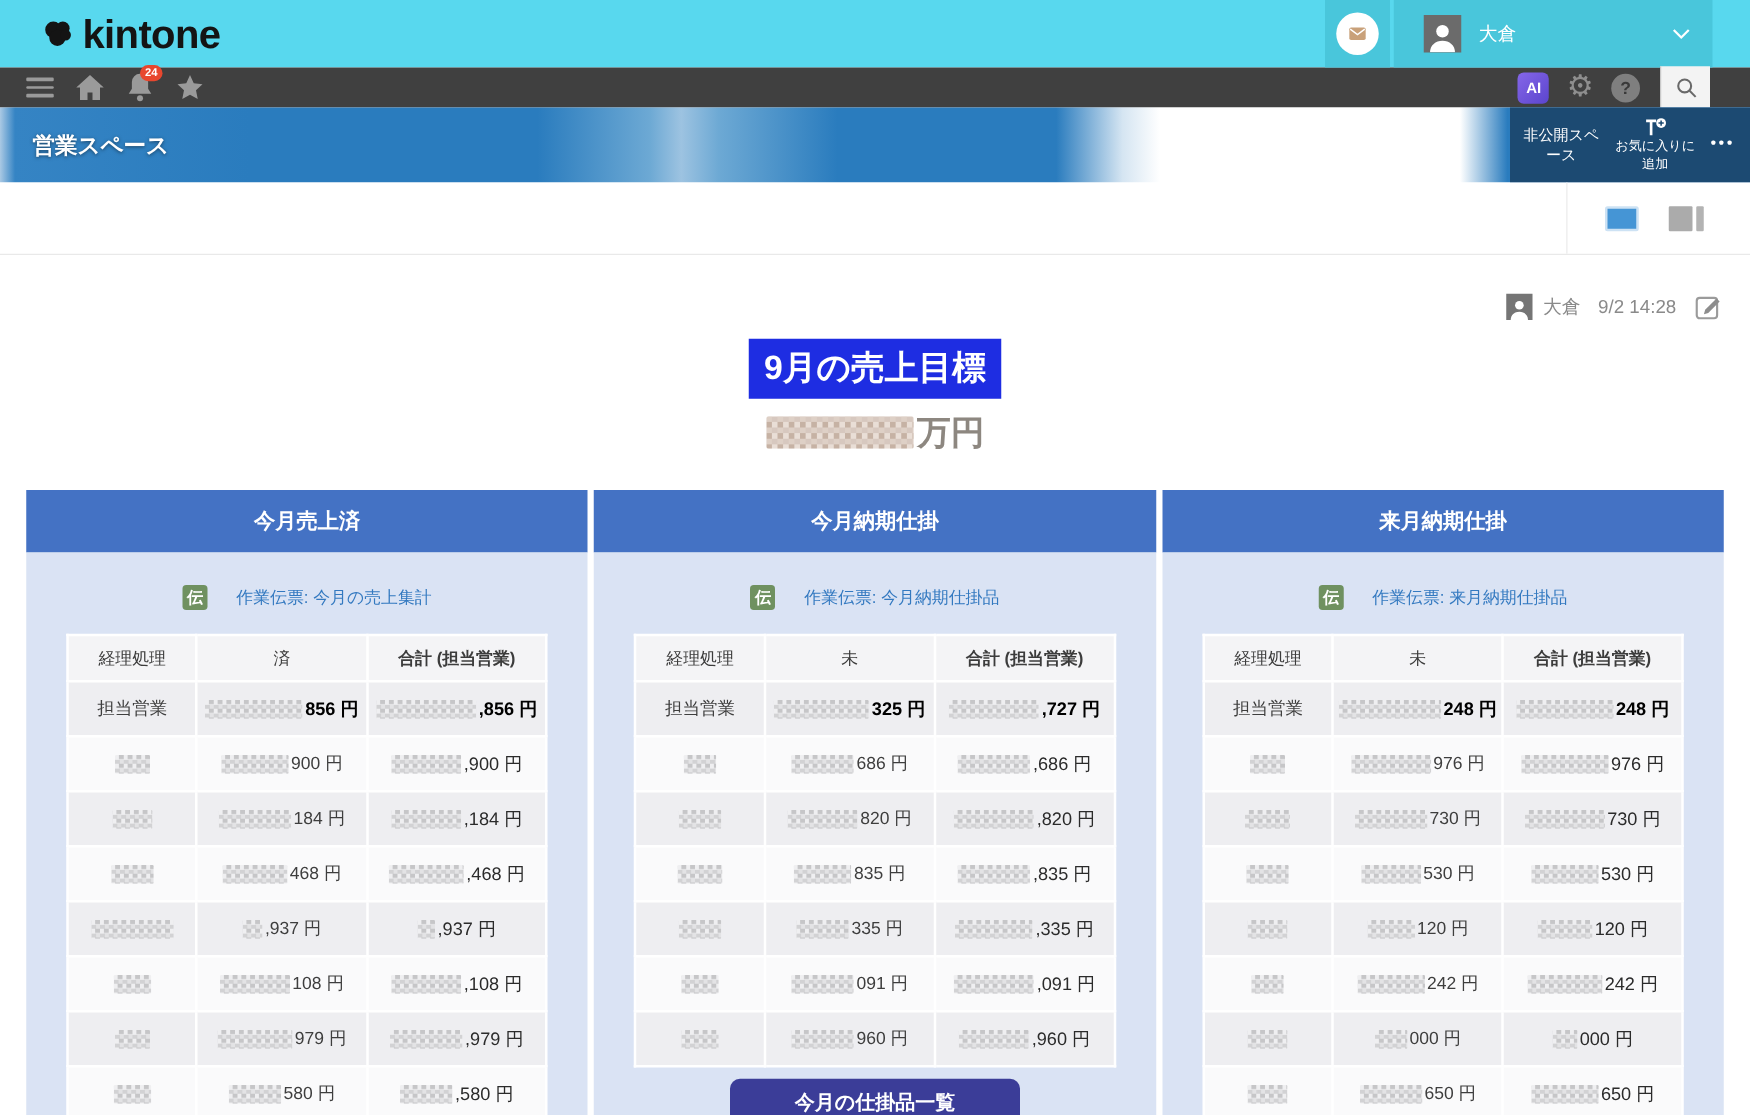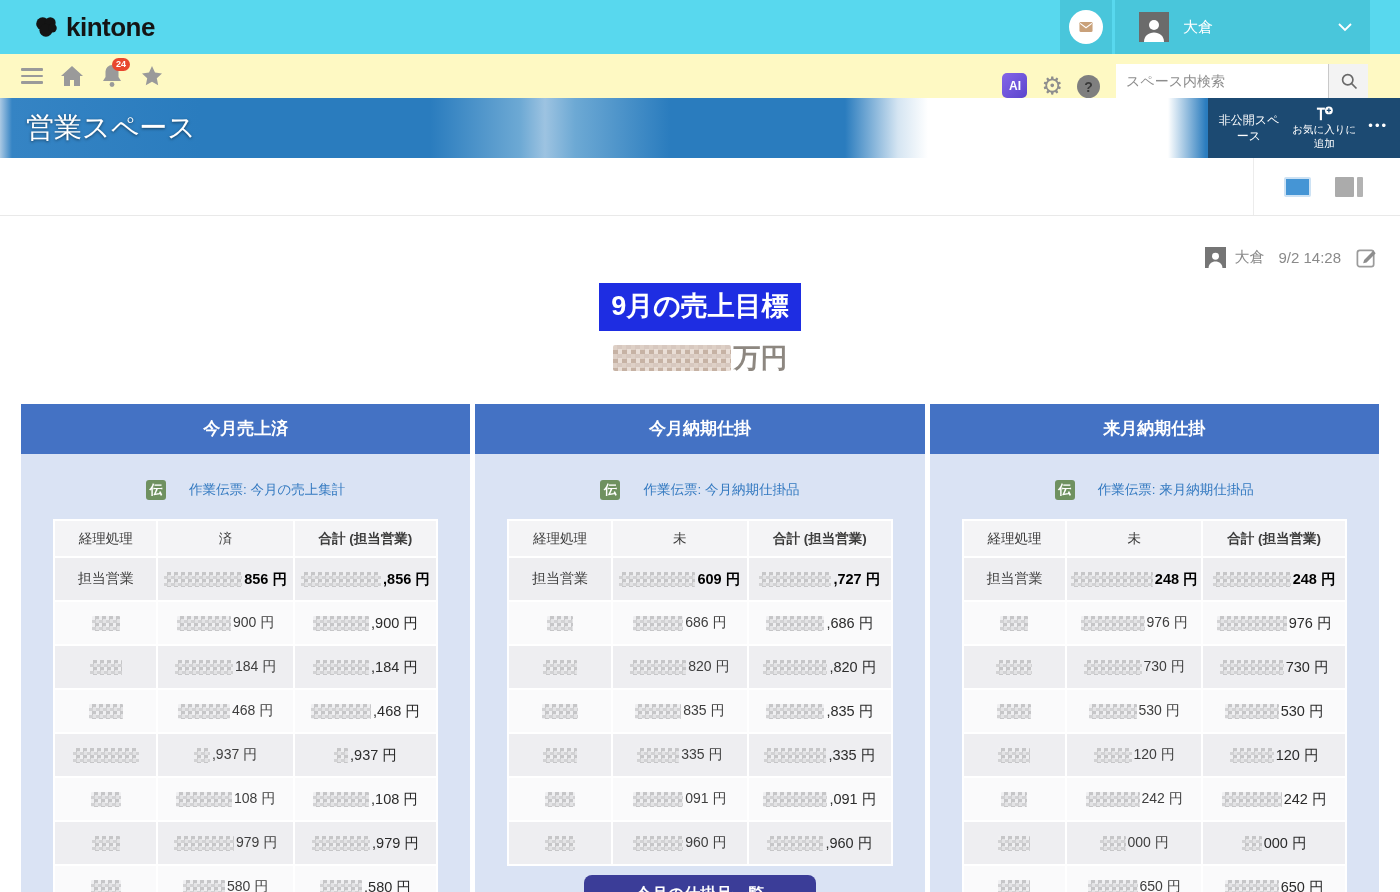--- a/index.html
+++ b/index.html
@@ -3,49 +3,49 @@
 <meta charset="utf-8">
 <style>
   * { margin:0; padding:0; box-sizing:border-box; }
   body { font-family:"Liberation Sans","DejaVu Sans",sans-serif; }
   .page { position:relative; width:1400px; height:892px; overflow:hidden; background:#fff; }
 
   
   .topbar { display:flex; align-items:center; height:54px; background:#58d8ee; }
   .logo { display:flex; align-items:center; gap:6px; margin-left:34px; cursor:pointer; }
   .logo-mark { width:26px; height:26px; }
-  .logo-text { font-size:26px; font-weight:bold; color:#141414; letter-spacing:-0.5px; }
+  .logo-text { font-size:32px; font-weight:bold; color:#141414; letter-spacing:-0.5px; }
   .topbar-spacer { flex:1; }
   .mail-btn { width:52px; height:54px; background:#49c6db; display:flex; align-items:center; justify-content:center; margin-right:3px; cursor:pointer; }
   .mail-circle { width:34px; height:34px; border-radius:50%; background:#fff; display:flex; align-items:center; justify-content:center; }
   .user-menu { width:255px; height:54px; background:#49c6db; display:flex; align-items:center; padding:0 18px 0 24px; cursor:pointer; }
   .avatar-sq { width:30px; height:30px; background:#6b6b6b; display:flex; align-items:flex-end; justify-content:center; overflow:hidden; }
   .avatar-sm { width:21px; height:21px; background:#757575; display:flex; align-items:flex-end; justify-content:center; overflow:hidden; }
   .user-name { color:#fff; font-size:15px; margin-left:14px; }
   .user-menu .chev { margin-left:auto; }
   .topbar-end { width:30px; height:54px; }
 
   
-  .toolbar { display:flex; align-items:flex-end; height:44px; background:#fef9c3; padding:0 0 0 12px; }
+  .toolbar { display:flex; align-items:center; height:32px; background:#404040; padding:0 0 0 12px; }
   .tb-icon { width:40px; height:44px; display:flex; align-items:center; justify-content:center; cursor:pointer; position:relative; }
   .burger { width:22px; }
   .burger div { height:2.5px; background:#9a9a9a; margin:4px 0; border-radius:1px; }
   .badge { position:absolute; top:4px; right:2px; min-width:18px; height:13px; padding:0 3px; background:#e8472e; border-radius:7px; color:#fff; font-size:9px; font-weight:bold; text-align:center; line-height:13px; }
   .ai-badge { margin-left:auto; width:25px; height:25px; border-radius:5px; background:linear-gradient(135deg,#8566e8,#5b45cd); color:#fff; font-size:12px; font-weight:bold; display:flex; align-items:center; justify-content:center; cursor:pointer; }
   .gear { font-size:24px; color:#8e8e8e; margin:0 6px 0 14px; cursor:pointer; line-height:1; }
   .help { width:23px; height:23px; border-radius:50%; background:#7f7f7f; color:#3a3a3a; font-weight:bold; font-size:14px; display:flex; align-items:center; justify-content:center; margin:0 8px; cursor:pointer; }
   .searchbox { display:flex; height:34px; margin:0 32px 0 8px; }
   .searchbox input { width:212px; height:34px; border:none; outline:none; padding:0 10px; font-size:14px; color:#444; }
   .searchbox input::placeholder { color:#8d8d8d; }
   .search-btn { width:40px; height:34px; background:#f3f3f3; border-left:1px solid #c9c9c9; display:flex; align-items:center; justify-content:center; cursor:pointer; }
 
   
   .banner { position:relative; height:60px;
     background:linear-gradient(90deg,#aac9e4 0px,#3584c4 12px,#2a7cbe 200px,#2a7cbe 430px,#6da9d4 520px,#9dc3e1 545px,#6da9d4 575px,#2a7cbe 670px,#2a7cbe 845px,#d5e5f2 898px,#ffffff 928px,#ffffff 1168px,#2a7cbe 1206px,#2a7cbe 1400px); }
-  .banner-title { position:absolute; left:26px; top:0; line-height:60px; color:#fff; font-size:28px; font-weight:normal; text-shadow:0 1px 3px rgba(0,0,0,.5); }
+  .banner-title { position:absolute; left:26px; top:0; line-height:60px; color:#fff; font-size:18px; font-weight:bold; text-shadow:0 1px 3px rgba(0,0,0,.5); }
   .banner-overlay { position:absolute; right:0; top:0; width:192px; height:60px; background:#1c4a72; display:flex; align-items:center; justify-content:space-between; padding:0 12px 0 10px; }
   .private-label { width:62px; font-size:12px; color:#fff; text-align:center; line-height:1.35; }
   .favorite-btn { width:72px; color:#fff; font-size:10.5px; text-align:center; line-height:1.3; cursor:pointer; }
   .favorite-btn svg { display:block; margin:0 auto 1px; }
   .more-btn { color:#fff; font-size:13px; letter-spacing:2px; cursor:pointer; padding-bottom:6px; }
 
   
   .substrip { position:relative; height:58px; border-bottom:1px solid #e9e9e9; background:#fff; }
   .view-tools { position:absolute; right:0; top:0; width:147px; height:100%; border-left:1px solid #ececec; display:flex; align-items:center; padding-left:30px; gap:24px; }
   .toggle-blue { width:27px; height:20px; background:#4595d5; border:2px solid #cde2f4; border-radius:2px; cursor:pointer; }
@@ -150,21 +150,20 @@
     </div>
     <div class="tb-icon">
       <svg width="24" height="23" viewBox="0 0 24 23">
           <path d="M12 1l3 6.6 7 .8-5.2 4.8 1.4 7L12 16.7 5.8 20.2l1.4-7L2 8.4l7-.8z" fill="#9a9a9a"></path>
         </svg>
     </div>
     <div class="ai-badge">AI</div>
     <div class="gear">⚙</div>
     <div class="help">?</div>
     <div class="searchbox">
-      <input type="text" placeholder="スペース内検索" style="">
       <div class="search-btn">
         <svg width="20" height="20" viewBox="0 0 24 24">
             <circle cx="10.5" cy="10.5" r="6.2" stroke="#696969" stroke-width="2" fill="none"></circle>
             <path d="M15.2 15.2 21 21" stroke="#696969" stroke-width="2"></path>
           </svg>
       </div>
     </div>
   </nav>
 
   <div class="banner">
@@ -292,21 +291,21 @@
             <thead>
               <tr>
                 <th>経理処理</th>
                 <th>未</th>
                 <th>合計 (担当営業)</th>
               </tr>
             </thead>
             <tbody>
               <tr class="r-odd total">
                 <td class="name-cell"><span>担当営業</span></td>
-                <td class="v1"><span class="mosaic" style="width: 76px;"></span><span class="vtext">609 円</span></td>
+                <td class="v1"><span class="mosaic" style="width: 76px;"></span><span class="vtext">325 円</span></td>
                 <td class="v2"><span class="mosaic" style="width: 72px;"></span><span class="vtext">,727 円</span></td>
               </tr>
               <tr class="r-even">
                 <td class="name-cell"><span class="mosaic" style="width: 26px;"></span></td>
                 <td class="v1"><span class="mosaic" style="width: 50px;"></span><span class="vtext">686 円</span></td>
                 <td class="v2"><span class="mosaic" style="width: 58px;"></span><span class="vtext">,686 円</span></td>
               </tr>
               <tr class="r-odd">
                 <td class="name-cell"><span class="mosaic" style="width: 34px;"></span></td>
                 <td class="v1"><span class="mosaic" style="width: 56px;"></span><span class="vtext">820 円</span></td>

